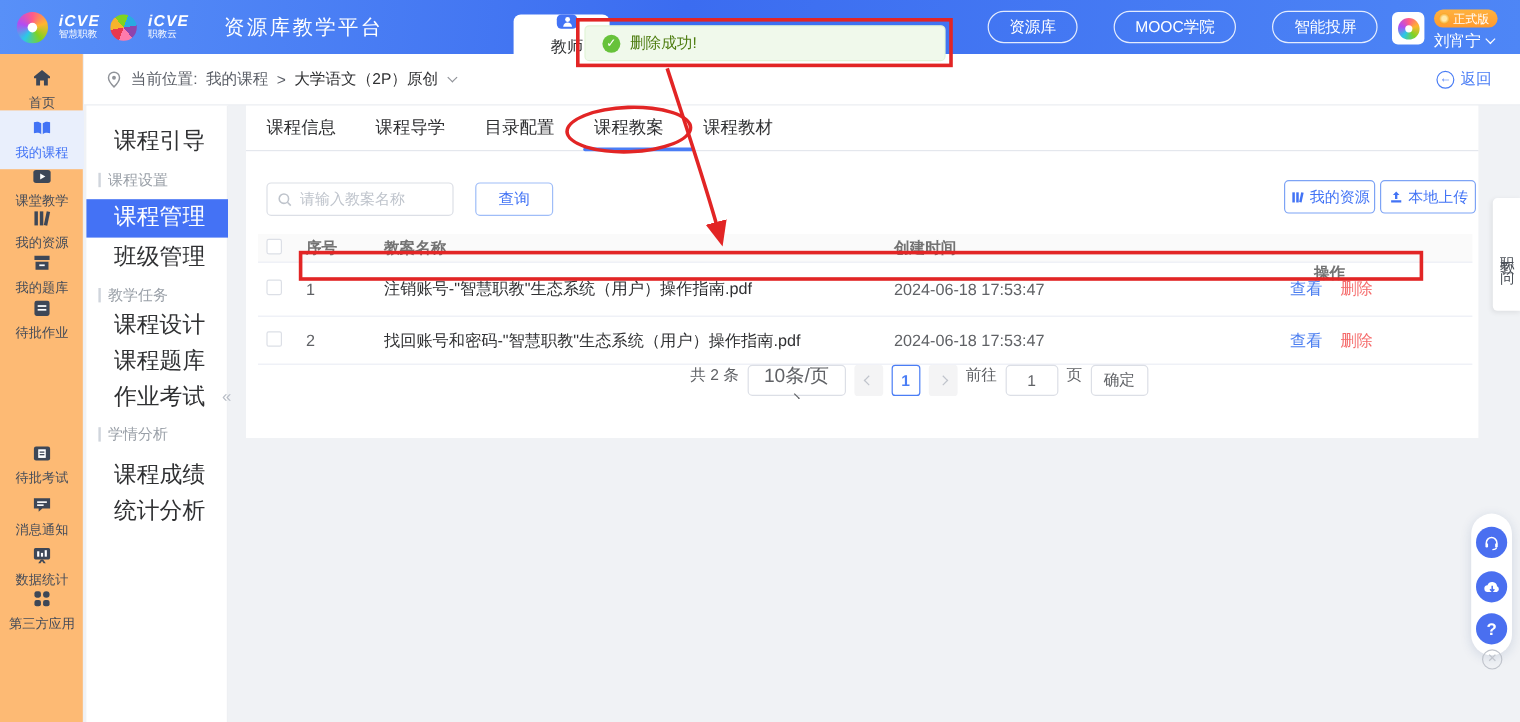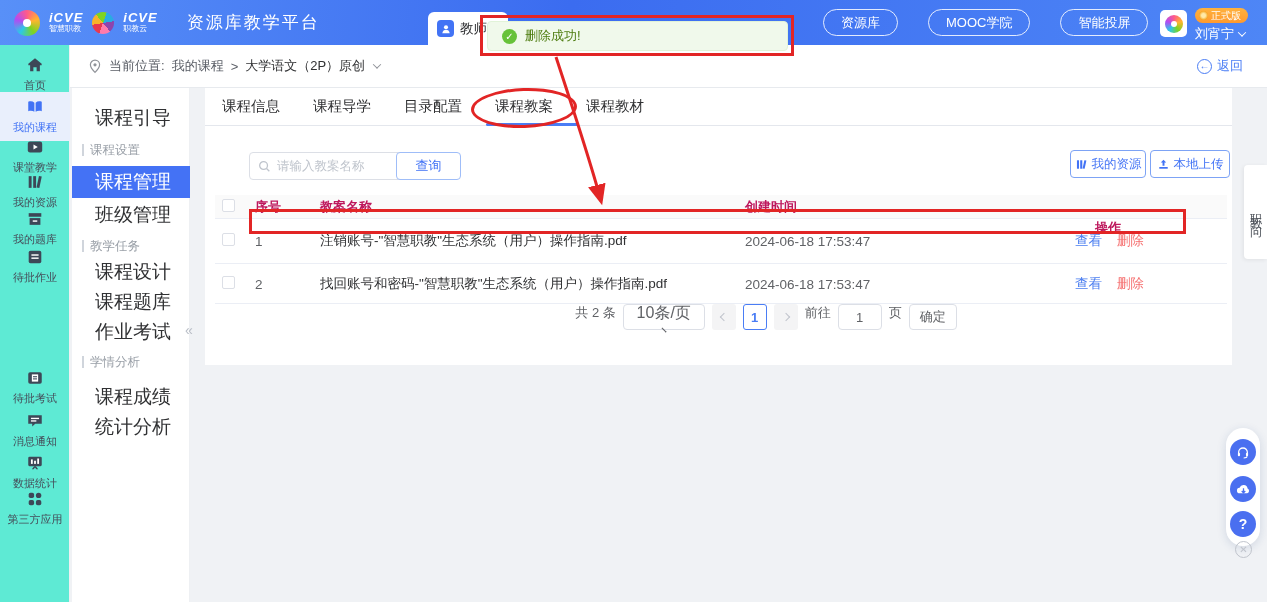--- a/index.html
+++ b/index.html
@@ -15,21 +15,21 @@
     background:conic-gradient(#ff5a8a,#ffb52e,#7ed321,#2bc8e8,#b24bf3,#ff5a8a); position:relative; }
   .logo-swirl:after { content:""; position:absolute; left:9px; top:9px; width:8px; height:8px; border-radius:50%; background:#fff; }
   .logo-shell { width:22px; height:22px; border-radius:50%;
     background:conic-gradient(from 200deg,#e8384f 0 60deg,#f7b32b 0 120deg,#7ed321 0 180deg,#29abe2 0 240deg,#8e44ad 0 300deg,#ff7bac 0 360deg); }
   .logo-text { display:flex; flex-direction:column; line-height:1.05; color:#fff; }
   .logo-brand { font-size:13px; font-weight:bold; font-style:italic; letter-spacing:1px; }
   .logo-sub { font-size:8px; }
   .platform-title { color:#fff; font-size:17px; letter-spacing:2px; margin-left:20px; }
 
   .teacher-tab { position:absolute; left:428px; top:12px; width:80px; height:33px; background:#fff;
-    border-radius:6px 6px 0 0; display:flex; align-items:center; gap:6px; padding-left:9px; z-index:6; }
+    border-radius:6px 6px 0 0; display:flex; align-items:center; gap:6px; padding-left:9px; z-index:6;flex-direction:column; }
   .teacher-ico { width:17px; height:17px; background:#4273f5; border-radius:4px; display:flex; align-items:center; justify-content:center; }
   .teacher-tab-label { color:#303133; font-size:13.5px; }
 
   .nav-pills { position:absolute; left:823px; top:9px; display:flex; gap:30px; }
   .pill { height:27px; min-width:66px; padding:0 17px; border:1px solid rgba(255,255,255,.85); border-radius:14px;
     color:#fff; font-size:13px; display:flex; align-items:center; justify-content:center; }
   .user-area { position:absolute; left:1160px; top:8px; display:flex; gap:8px; }
   .avatar { width:27px; height:27px; background:#fff; border-radius:5px; display:flex; align-items:center; justify-content:center; margin-top:2px; }
   .avatar .logo-swirl { width:18px; height:18px; }
   .avatar .logo-swirl:after { left:6px; top:6px; width:6px; height:6px; }
@@ -61,21 +61,21 @@
   .crumb-bar { position:absolute; left:70px; top:45px; width:1197px; height:43px; background:#fff;
     border-bottom:1px solid #e7eaee; display:flex; align-items:center; padding:0 24px 0 18px; }
   .crumb-bar .pin { margin-right:7px; }
   .crumb-text { color:#5a5e66; font-size:13px; display:flex; align-items:center; gap:7px; }
   .crumb-current { color:#303133; }
   .crumb-caret { color:#909399; margin-left:2px; }
   .back-btn { margin-left:auto; color:#4a7df5; font-size:13px; display:flex; align-items:center; gap:5px; cursor:pointer; }
   .back-circ { width:15px; height:15px; border:1.3px solid #4a7df5; border-radius:50%; display:flex; align-items:center; justify-content:center; font-size:10px; line-height:1; }
 
   
-  .icon-sidebar { position:absolute; left:0; top:45px; width:70px; height:557px; background:#5eead4; border-right:1px solid #eef0f3; z-index:4; }
+  .icon-sidebar { position:absolute; left:0; top:45px; width:70px; height:557px; background:#fdba74; border-right:1px solid #eef0f3; z-index:4; }
   .side-item { position:absolute; left:0; width:70px; padding:6px 0; text-align:center; color:#454c59; cursor:pointer; }
   .side-item .ic { width:18px; height:18px; margin:0 auto 4px; color:#3d4757; }
   .side-item .lb { font-size:11px; display:block; }
   .side-item.active { background:#e9effc; color:#4273f5; }
   .side-item.active .ic { color:#4273f5; }
 
   
   .submenu { position:absolute; left:72px; top:88px; width:118px; height:514px; background:#fff; border-right:1px solid #eef0f3; z-index:3; }
   .sm-item { position:absolute; left:0; width:118px; height:30px; line-height:30px; padding-left:23px; font-size:19px; color:#303133; cursor:pointer; }
   .sm-item.active { background:#4472f5; color:#fff; height:32px; line-height:32px; }
@@ -84,32 +84,32 @@
   .collapse-handle { position:absolute; left:185px; top:322px; color:#b8bdc6; font-size:14px; z-index:6; cursor:pointer; }
 
   
   .content { position:absolute; left:205px; top:88px; width:1027px; height:277px; background:#fff; z-index:2; }
   .tabs-row { position:relative; height:38px; border-bottom:1px solid #e4e7ed; display:flex; align-items:center; padding-left:17px; }
   .tab { font-size:14.5px; color:#303133; margin-right:33px; width:58px; text-align:center; cursor:pointer; }
   .tab-underline { position:absolute; left:281px; bottom:-1px; width:92px; height:3px; background:#4a7df5; border-radius:2px; }
 
   .search-row { position:absolute; left:0; top:56px; width:1027px; height:36px; }
   .search-input { position:absolute; left:17px; top:8px; width:156px; height:28px; border:1px solid #dcdfe6; border-radius:4px;
-    display:flex; align-items:center; gap:6px; padding-left:8px; color:#bfc4cc; background:#fff;margin-left:27px; }
+    display:flex; align-items:center; gap:6px; padding-left:8px; color:#bfc4cc; background:#fff; }
   .search-input input { border:none; outline:none; width:115px; font-size:12.5px; color:#606266; font-family:inherit; }
   .search-input input::placeholder { color:#bfc4cc; }
   .query-btn { position:absolute; left:191px; top:8px; width:65px; height:28px; border:1px solid #9fbdf8; border-radius:4px;
     background:#fff; color:#4273f5; font-size:13px; cursor:pointer; }
   .btn-blue-outline { position:absolute; top:6px; height:28px; border:1px solid #7da3f5; border-radius:4px; background:#fff;
     color:#4273f5; font-size:12.5px; display:flex; align-items:center; justify-content:center; gap:4px; cursor:pointer; }
   .btn-myres { left:865px; width:76px; }
   .btn-upload { left:945px; width:80px; }
 
   .table { position:absolute; left:10px; top:107px; width:1012px; }
-  .t-head { position:relative; height:24px; background:#fafafa; border-bottom:1px solid #ebeef5; font-weight:bold; color:#be185d; font-size:13px; }
+  .t-head { position:relative; height:24px; background:#fafafa; border-bottom:1px solid #ebeef5; font-weight:bold; color:#737373; font-size:13px; }
   .t-row { position:relative; height:40px; border-bottom:1px solid #ebeef5; font-size:13.5px; }
   .t-row.first { height:45px; }
   .cell { position:absolute; top:50%; transform:translateY(-50%); white-space:nowrap; }
   .c-check { left:7px; } .c-index { left:40px; } .c-name { left:105px; } .c-created { left:530px; } .c-actions { left:880px;margin-top:21px; }
   .c-view { left:860px; color:#4a7df0; cursor:pointer; } .c-del { left:902px; color:#f56c6c; cursor:pointer; }
   .checkbox { width:13px; height:13px; border:1px solid #dcdfe6; border-radius:2px; background:#fff; display:inline-block; cursor:pointer; }
   .t-row .c-index, .t-row .c-created { color:#606266; }
 
   .pagination { position:absolute; left:0; top:216px; width:1027px; display:flex; align-items:flex-start; justify-content:center; gap:7px; padding-left:95px; color:#606266; }
   .pg-total { font-size:13px; }

